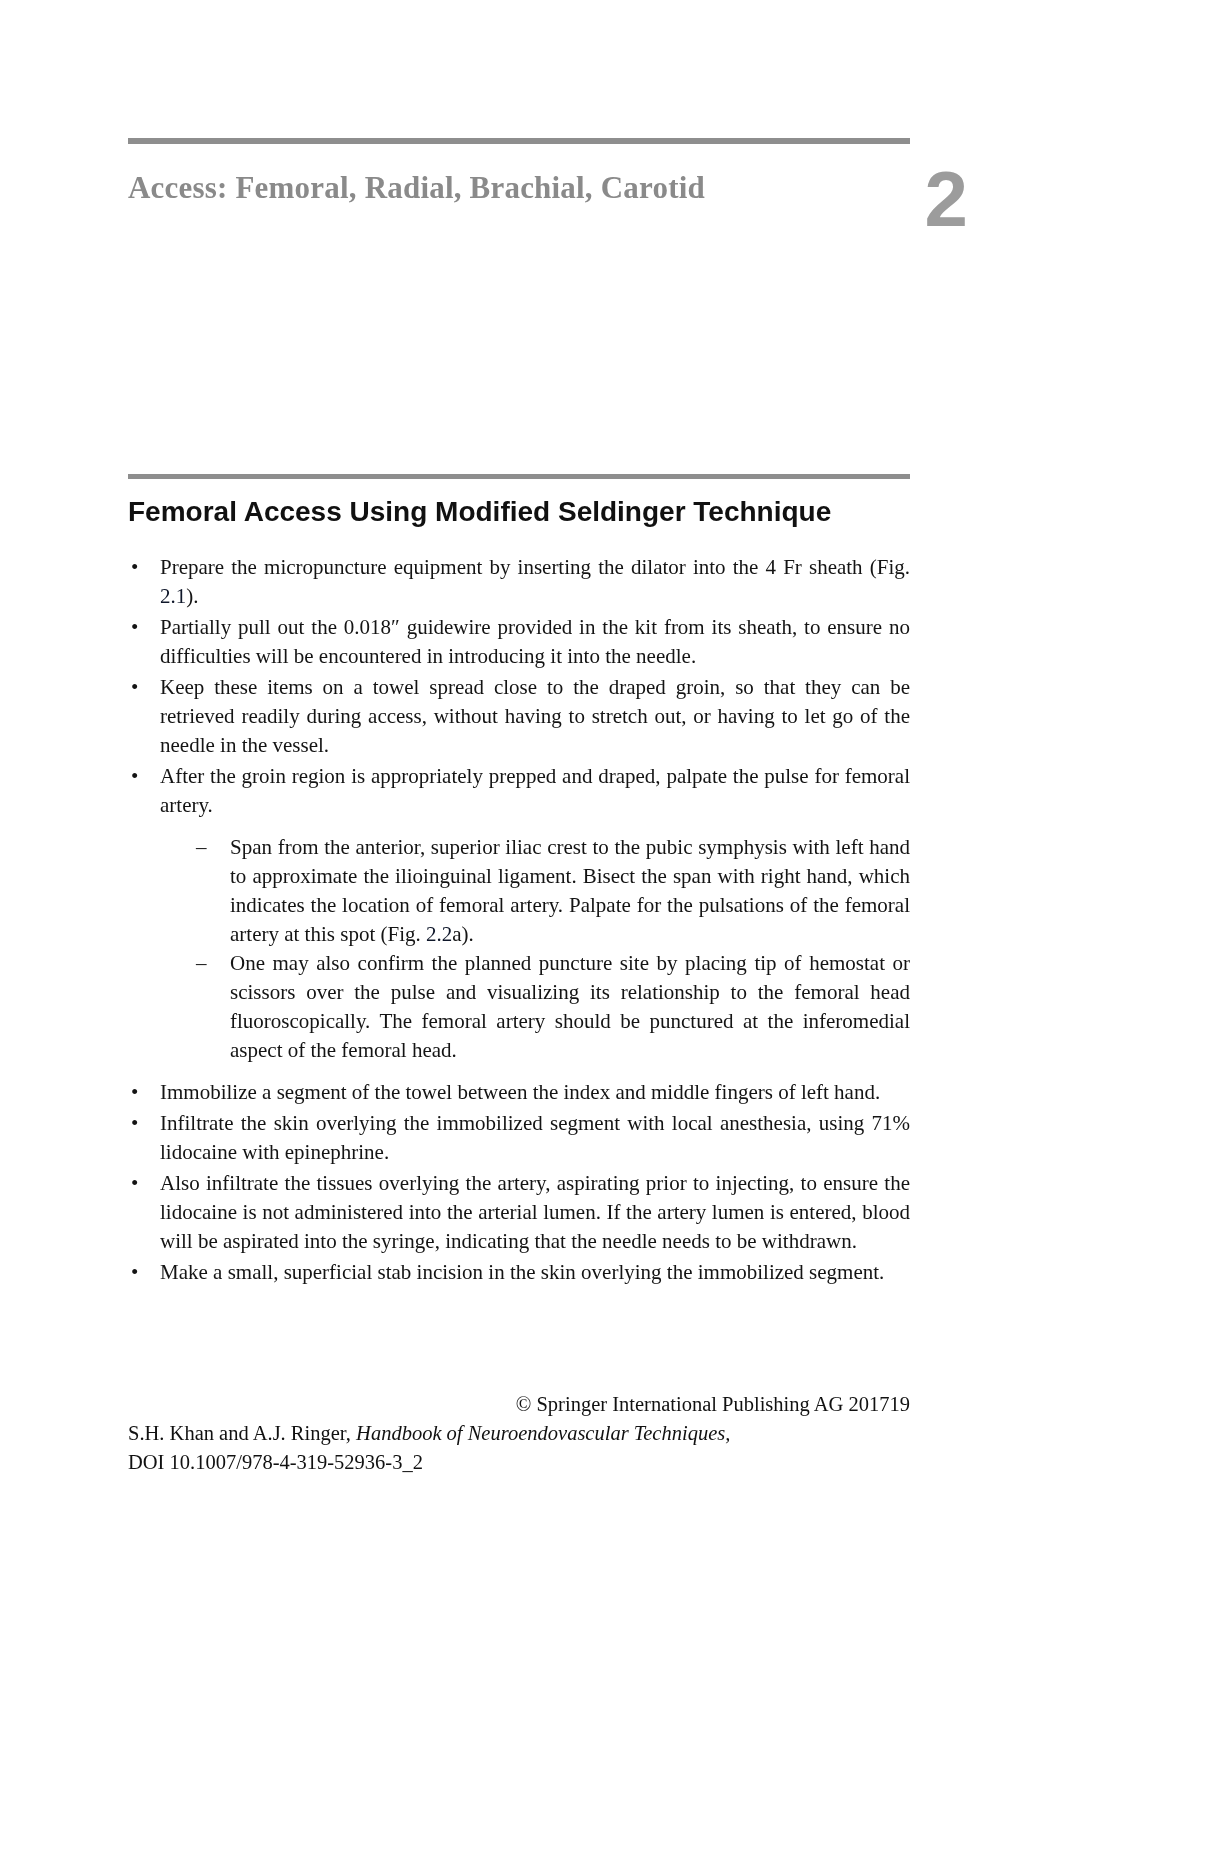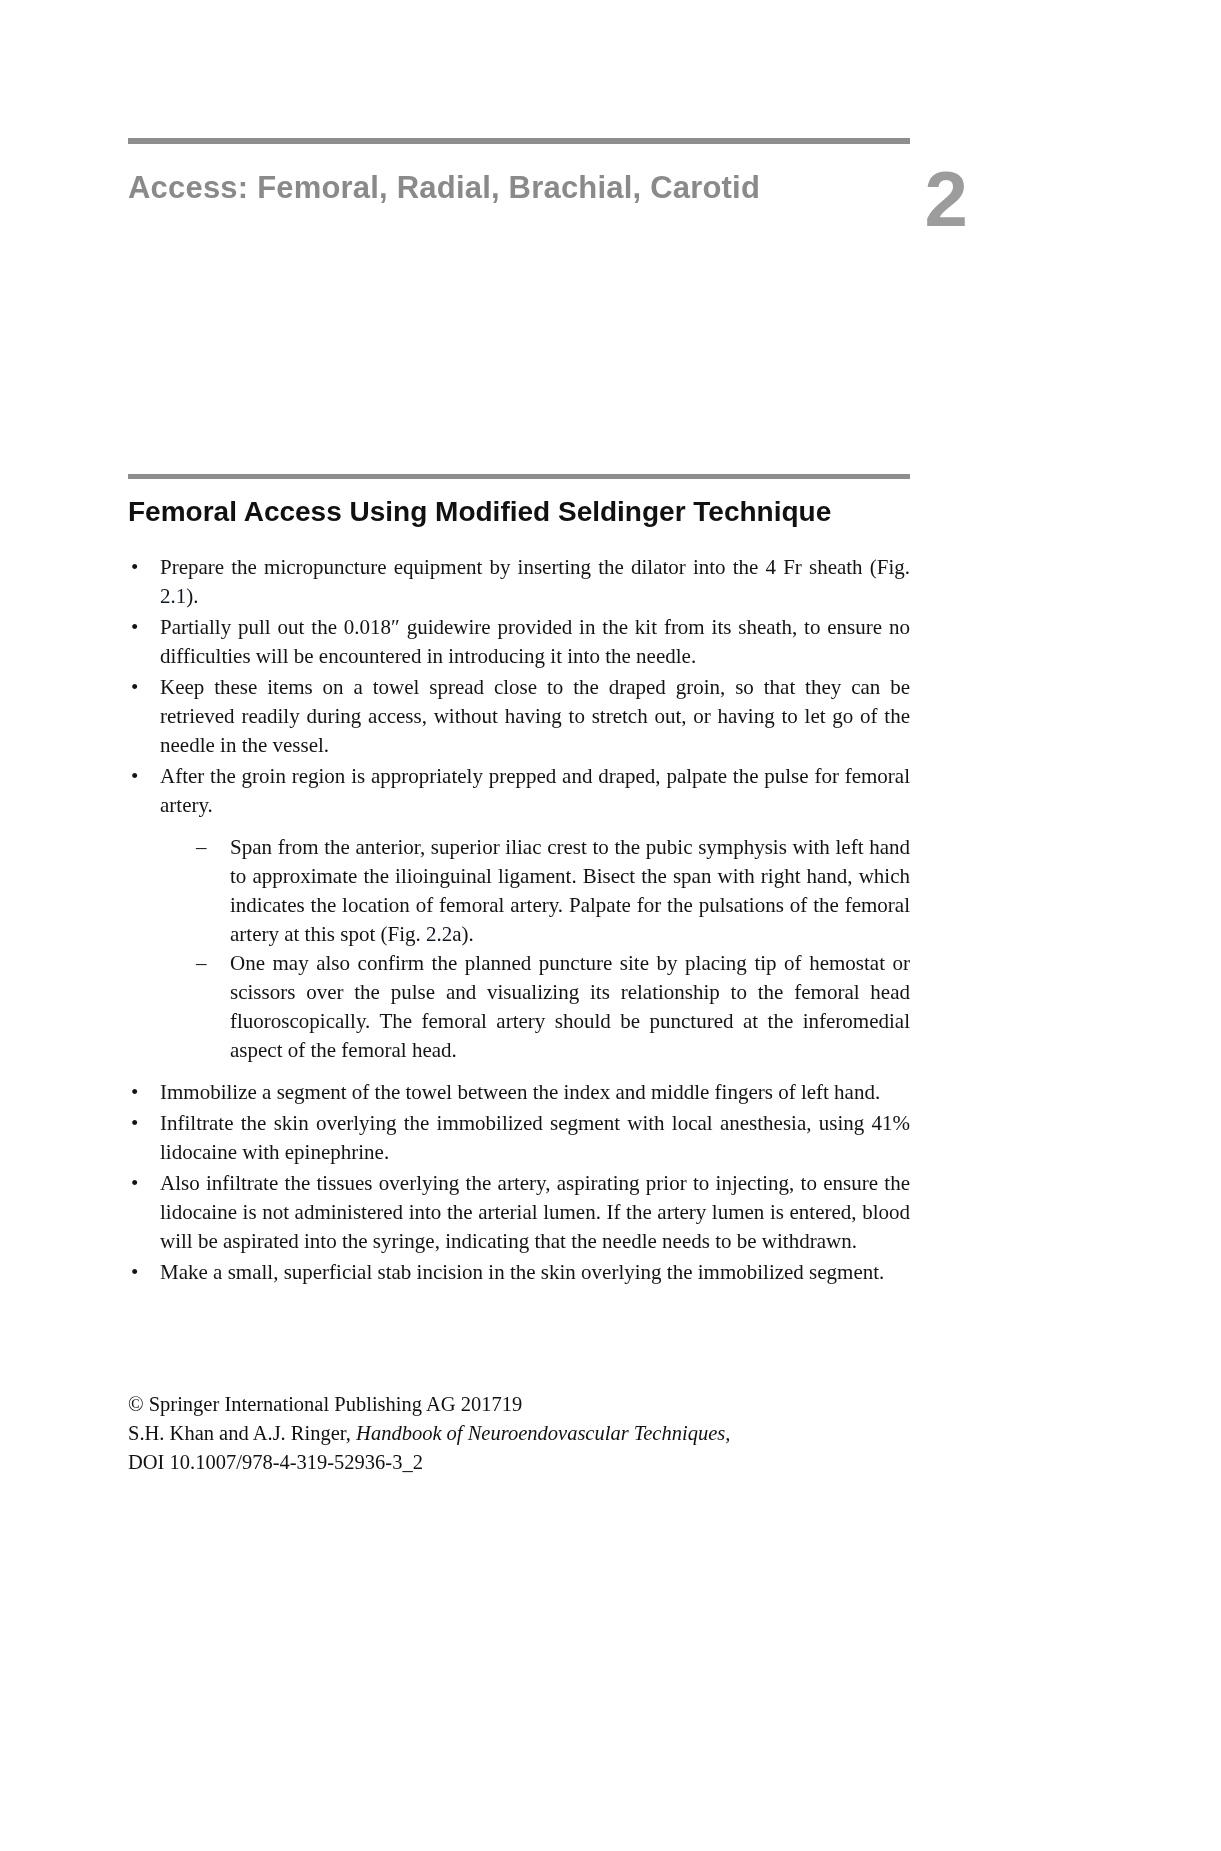--- a/index.html
+++ b/index.html
@@ -13,21 +13,21 @@
   }
   .content { position:absolute; left:128px; top:0; width:782px; }
 
   .rule { background:#8e8e8e; }
   .top-rule { margin-top:138px; height:6px; }
   .section-rule { margin-top:266px; height:5px; }
 
   .chapter-header { position:relative; margin-top:24px; }
   .chapter-title {
     margin:0;
-    font-family:Liberation Sans, sans-serif;
+    font-family:Liberation Serif, serif;
     font-weight:bold;
     font-size:31px; line-height:40px;
     color:#8a8a8a;
     max-width:640px;
     letter-spacing:0.2px;
   }
   .chapter-number {
     position:absolute; top:-8px; right:-58px;
     font-family:"Liberation Sans", sans-serif;
     font-weight:bold;
@@ -53,21 +53,21 @@
   .item.dash + .item.bullet { margin-top:13px; }
   .marker { flex:none; }
   .text { flex:1; text-align:justify; hyphens:auto; }
   .link { color:#0f172a; cursor:pointer; }
   .italic { font-style:italic;text-align:right; }
 
   .footer {
     position:absolute; left:128px; top:1390px; width:782px;
     font-size:20.5px; line-height:29px; color:#111111;
   }
-  .footer-row { display:flex; justify-content:flex-start; }
+  .footer-row { display:flex; justify-content:flex-end; }
 </style>
 </head>
 <body>
 
 <div class="page">
   <div class="content">
 
     <div class="rule top-rule"></div>
 
     <div class="chapter-header">
@@ -103,21 +103,21 @@
         <div class="item dash">
           <span class="marker">–</span>
           <span class="text"><span>One may also confirm the planned puncture site by placing tip of hemostat or scissors over the pulse and visualizing its relationship to the femoral head fluoroscopically. The femoral artery should be punctured at the inferomedial aspect of the femoral head.</span></span>
         </div>
         <div class="item bullet">
           <span class="marker">•</span>
           <span class="text"><span>Immobilize a segment of the towel between the index and middle fingers of left hand.</span></span>
         </div>
         <div class="item bullet">
           <span class="marker">•</span>
-          <span class="text"><span>Infiltrate the skin overlying the immobilized segment with local anesthesia, using 41% lidocaine with epinephrine.</span></span>
+          <span class="text"><span>Infiltrate the skin overlying the immobilized segment with local anesthesia, using 71% lidocaine with epinephrine.</span></span>
         </div>
         <div class="item bullet">
           <span class="marker">•</span>
           <span class="text"><span>Also infiltrate the tissues overlying the artery, aspirating prior to injecting, to ensure the lidocaine is not administered into the arterial lumen. If the artery lumen is entered, blood will be aspirated into the syringe, indicating that the needle needs to be withdrawn.</span></span>
         </div>
         <div class="item bullet">
           <span class="marker">•</span>
           <span class="text"><span>Make a small, superficial stab incision in the skin overlying the immobilized segment.</span></span>
         </div>
       </div>

